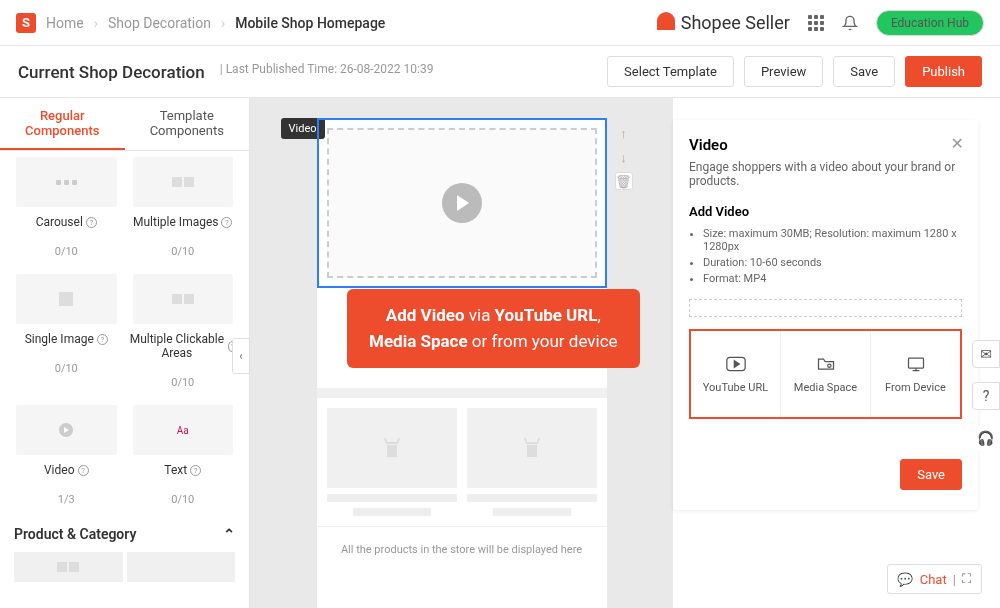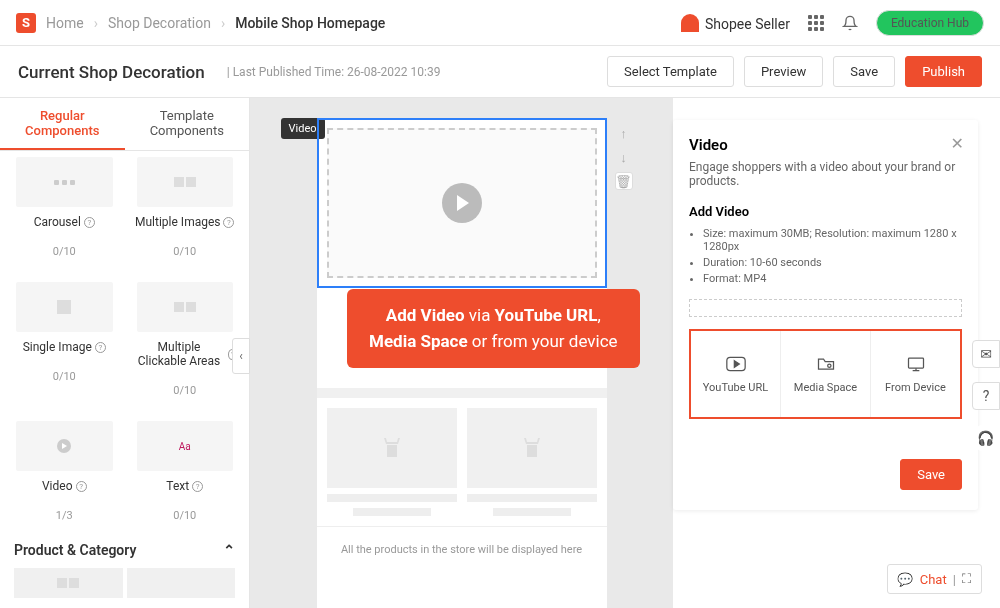--- a/index.html
+++ b/index.html
@@ -4,39 +4,39 @@
 <style>
 *{box-sizing:border-box;margin:0;padding:0;font-family:-apple-system,BlinkMacSystemFont,"Segoe UI",Roboto,sans-serif}
 body{background:#fff;width:1000px;height:608px;overflow:hidden;position:relative}
 .topbar{height:46px;border-bottom:1px solid #e5e5e5;display:flex;align-items:center;padding:0 16px;justify-content:space-between}
 .bc{display:flex;align-items:center;gap:10px;font-size:14px;color:#333}
 .bc-logo{width:20px;height:20px;background:#ee4d2d;border-radius:3px;display:flex;align-items:center;justify-content:center;color:#fff;font-weight:bold;font-size:13px}
 .bc-item{color:#999}
 .bc-current{color:#333;font-weight:500}
 .bc-sep{color:#ccc}
 .top-right{display:flex;align-items:center;gap:18px}
-.shopee-seller{display:flex;align-items:flex-end;gap:6px;font-size:14px;color:#333}
+.shopee-seller{display:flex;align-items:flex-start;gap:6px;font-size:18px;color:#333}
 .shopee-bag{width:18px;height:18px;background:#ee4d2d;border-radius:50% 50% 0 0;position:relative}
 .grid-icon{display:grid;grid-template-columns:repeat(3,4px);grid-template-rows:repeat(3,4px);gap:2px}
 .grid-icon span{background:#666;border-radius:1px}
 .bell{width:16px;height:16px}
 .edu-btn{border:1px solid #ddd;border-radius:16px;padding:5px 14px;font-size:12px;color:#555;background:#22c55e}
 .subbar{height:52px;border-bottom:1px solid #e5e5e5;display:flex;align-items:center;padding:0 18px;justify-content:space-between}
-.sub-left{display:flex;align-items:center;gap:22px}
+.sub-left{display:flex;align-items:flex-start;gap:15px}
 .sub-title{font-size:17px;color:#333;font-weight:500}
 .sub-meta{font-size:12px;color:#999}
 .sub-right{display:flex;gap:10px}
 .btn{border:1px solid #ddd;background:#fff;padding:7px 16px;border-radius:3px;font-size:13px;color:#333;cursor:pointer}
 .btn-primary{background:#ee4d2d;color:#fff;border-color:#ee4d2d}
 .main{display:flex;height:540px}
 .sidebar{width:250px;border-right:1px solid #e5e5e5;display:flex;flex-direction:column;position:relative}
 .tabs{display:flex;border-bottom:1px solid #e5e5e5}
 .tab{flex:1;text-align:center;padding:10px 4px;font-size:13px;color:#555;cursor:pointer}
 .tab.active{color:#ee4d2d;border-bottom:2px solid #ee4d2d;font-weight:500}
-.comp-grid{display:grid;grid-template-columns:1fr 1fr;gap:8px;padding:0 8px;overflow-y:auto}
+.comp-grid{display:grid;grid-template-columns:1fr 1fr;gap:0;padding:0 8px;overflow-y:auto}
 .comp{text-align:center;padding:6px 4px 10px}
 .comp-thumb{height:50px;background:#f5f5f5;margin:0 4px 8px;display:flex;align-items:center;justify-content:center;color:#bbb;font-size:10px;border-radius:2px}
 .comp-label{font-size:12px;color:#333;display:flex;align-items:center;justify-content:center;gap:3px}
 .comp-count{font-size:11px;color:#999;margin-top:16px}
 .help{width:11px;height:11px;border:1px solid #999;border-radius:50%;display:inline-flex;align-items:center;justify-content:center;font-size:8px;color:#999}
 .section-hdr{display:flex;justify-content:space-between;align-items:center;padding:10px 14px;font-size:14px;font-weight:600;color:#333}
 .collapse-btn{position:absolute;right:-1px;top:240px;width:18px;height:36px;background:#fff;border:1px solid #ddd;border-radius:3px 0 0 3px;display:flex;align-items:center;justify-content:center;font-size:12px;color:#666}
 .canvas{flex:1;background:#e9e9e9;display:flex;justify-content:center;padding-top:20px;position:relative}
 .phone{width:290px;background:#fff;position:relative}
 .video-tag{position:absolute;left:-36px;top:0;background:#333;color:#fff;font-size:11px;padding:4px 8px;border-radius:3px}

